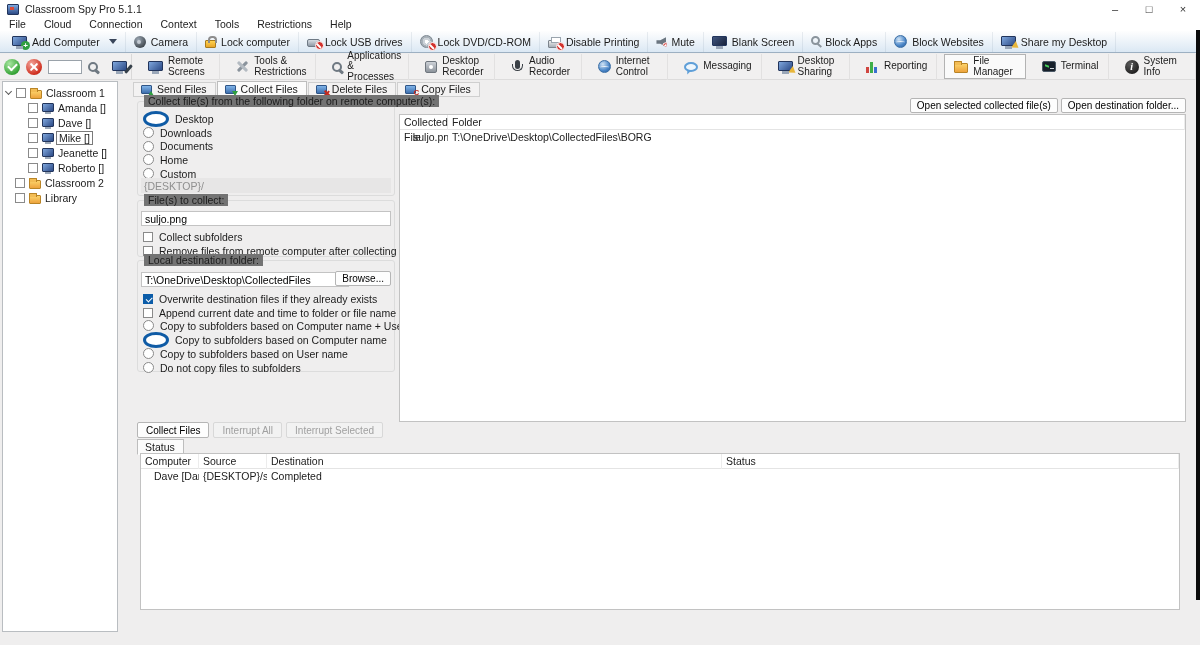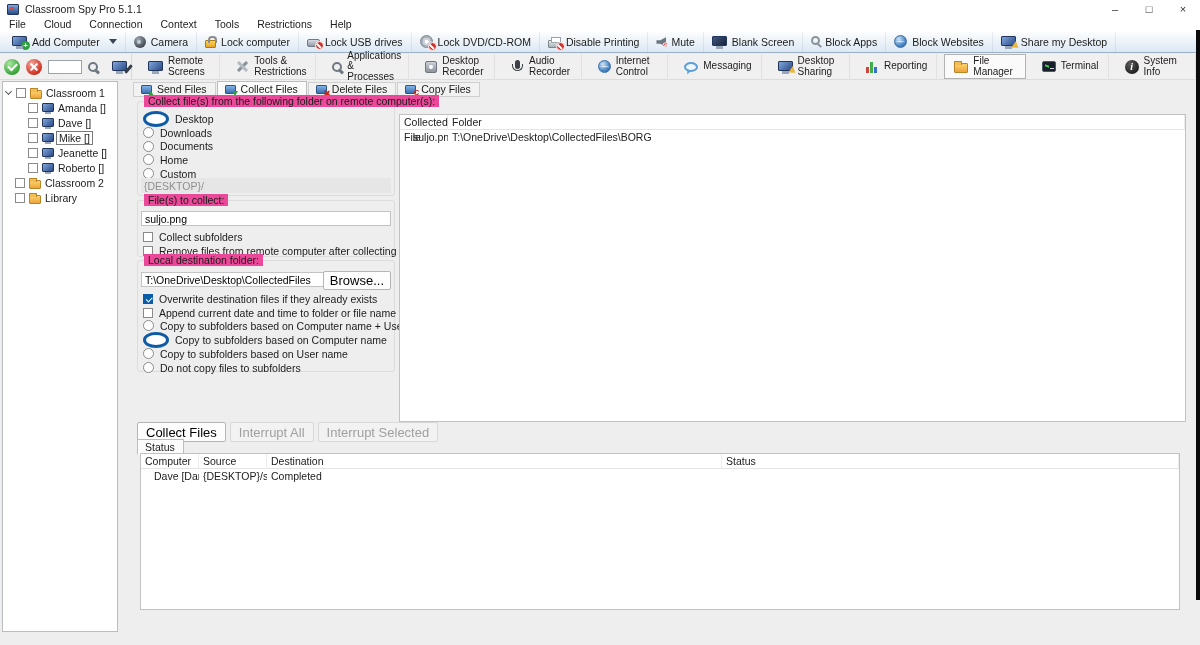--- a/index.html
+++ b/index.html
@@ -111,27 +111,27 @@
   .trow.child { padding-left:25px; }
   .chev { width:5px; height:5px; border-right:1.5px solid #5a5a5a; border-bottom:1.5px solid #5a5a5a; transform:rotate(45deg); margin:-2px 1px 0 0; flex:none; }
   .cb { width:10px; height:10px; border:1px solid #8a8a8a; background:#fff; flex:none; position:relative; }
   .cb.checked { background:#0b5ca8; border-color:#0b5ca8; }
   .cb.checked::after { content:""; position:absolute; left:2px; top:2px; width:5px; height:2.5px; border-left:1.6px solid #fff; border-bottom:1.6px solid #fff; transform:rotate(-45deg); }
   .tlabel { font-size:10.5px; }
   .tlabel.focused { border:1px solid #7a7a7a; padding:0 2px; margin-left:-2px; }
 
   
   .group { position:absolute; border:1px solid #dcdcdc; border-radius:3px; }
-  .gtitle { position:absolute; top:-7px; left:6px; background:#ec4899; padding:0 4px; font-size:10.5px; white-space:nowrap; }
+  .gtitle { position:absolute; top:-7px; left:6px; background:#737373; padding:0 4px; font-size:10.5px; white-space:nowrap; }
   .frow { display:flex; align-items:center; gap:6px; height:13.7px; padding-left:5px; white-space:nowrap; }
   .radio { width:11px; height:11px; border:1px solid #8a8a8a; border-radius:50%; background:#fff; flex:none; }
   .radio.sel { border:3.5px solid #0f5ba5; }
   .tinput { height:15px; border:1px solid #c3c3c3; background:#fff; font-size:10.5px; padding:0 3px; font-family:"Liberation Sans",sans-serif; }
   .tinput.flat { border:none; background:#e7e6e6; color:#8f8f8f; }
-  .btn { background:#fdfdfd; border:1px solid #b5b5b5; border-radius:2px; font-size:13px; padding:1.5px 8px; font-family:"Liberation Sans",sans-serif; }
+  .btn { background:#fdfdfd; border:1px solid #b5b5b5; border-radius:2px; font-size:10px; padding:1.5px 8px; font-family:"Liberation Sans",sans-serif; }
   .btn.disabled { color:#a0a0a0; border-color:#d8d8d8; background:#f2f2f2; }
   .sel { position:relative; height:16px; border:1px solid #b5b5b5; background:#fff; display:flex; align-items:center; padding:0 16px 0 4px; }
   .sel .chevd { position:absolute; right:4px; top:6px; width:5px; height:5px; border-right:1.5px solid #555; border-bottom:1.5px solid #555; transform:rotate(45deg); margin-top:-2px; }
 
   
   .paneltable { position:absolute; background:#fff; border:1px solid #c2c2c2; font-size:10.5px; }
   .thead { display:grid; border-bottom:1px solid #e4e4e4; height:15px; align-items:center; color:#222; }
   .thead > div { padding-left:4px; border-right:1px solid #ececec; height:15px; line-height:15px; }
   .trowd { display:grid; height:13px; align-items:center; }
   .trowd > div { padding-left:4px; white-space:nowrap; overflow:hidden; }
@@ -438,20 +438,24 @@
     </div>
   </div>
 
 
   <div id="action-row">
     <button class="btn">Collect Files</button>
     <button class="btn disabled">Interrupt All</button>
     <button class="btn disabled">Interrupt Selected</button>
   </div>
 
+  <div id="openbtns">
+    <button class="btn">Open selected collected file(s)</button>
+    <button class="btn">Open destination folder...</button>
+  </div>
 
   <div id="collected-table" class="paneltable">
     <div class="thead">
       <div>Collected File</div>
       <div>Folder</div>
     </div>
     <div class="trowd">
       <div class="indent">suljo.png</div>
       <div>T:\OneDrive\Desktop\CollectedFiles\BORG</div>
     </div>

